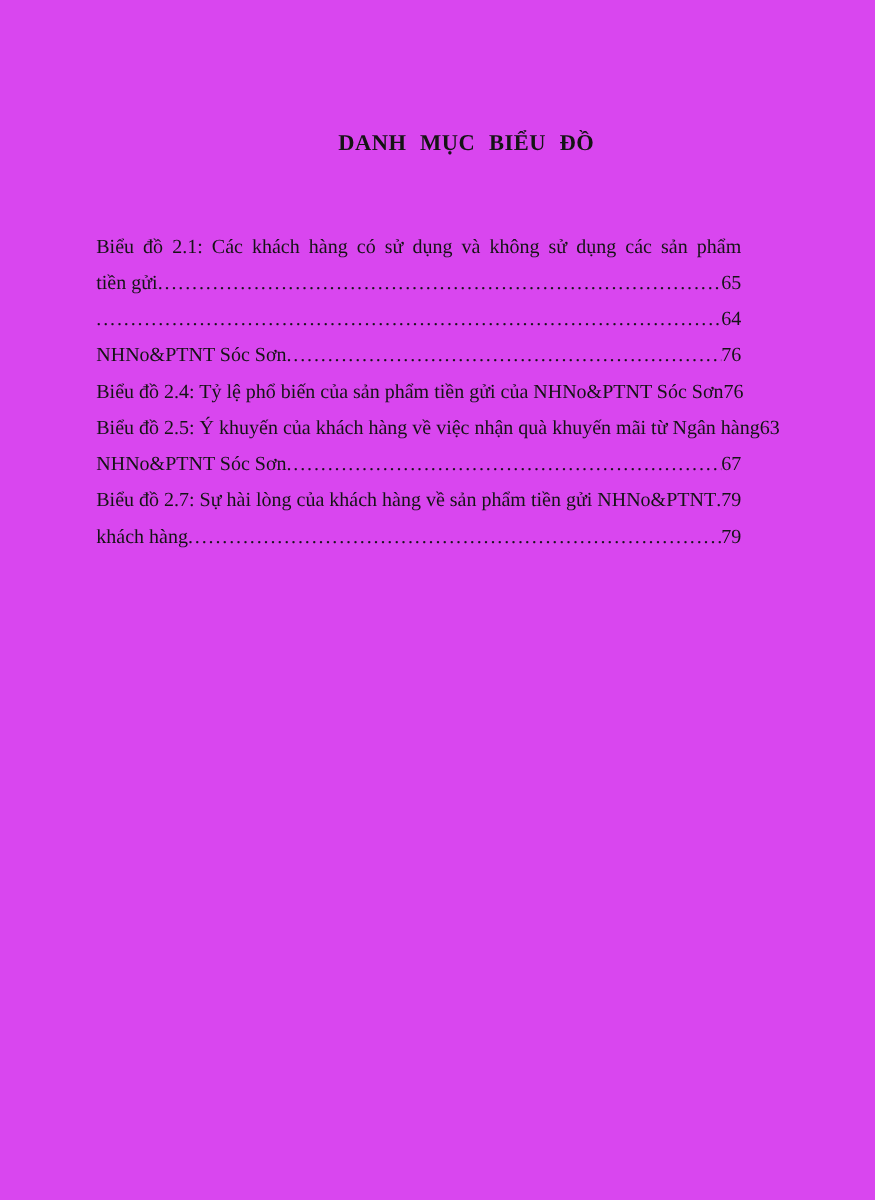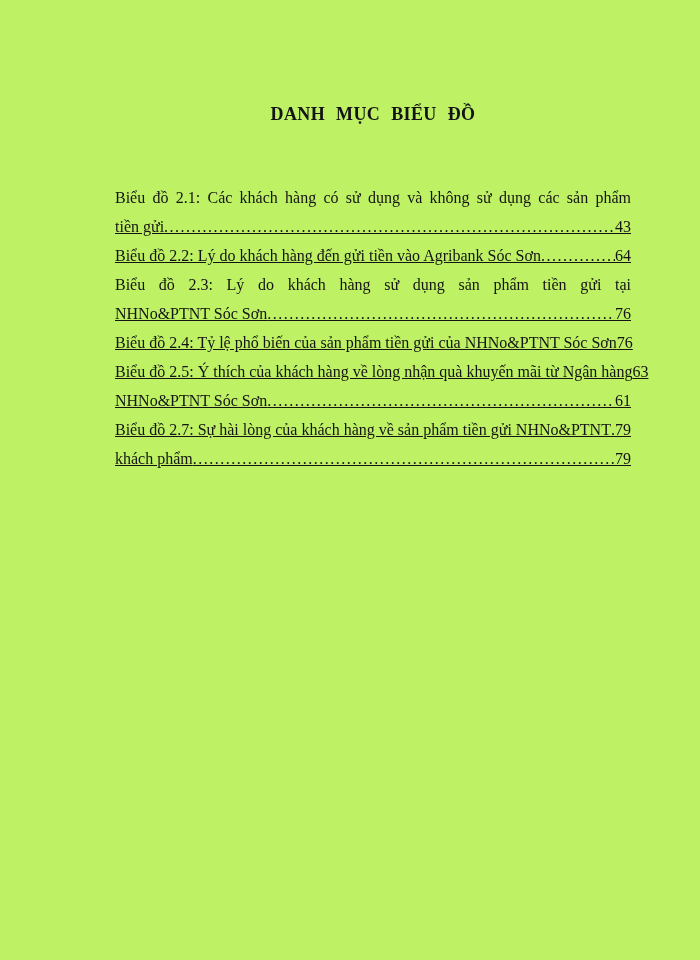--- a/index.html
+++ b/index.html
@@ -4,52 +4,51 @@
 <style>
   html, body {
     margin: 0;
     padding: 0;
     background: #ffffff;
   }
   .page {
     position: relative;
     width: 700px;
     height: 960px;
-    background: #bef264;
+    background: #d946ef;
     color: #141414;
     font-family: "Liberation Serif", "DejaVu Serif", serif;
     overflow: hidden;
   }
   .doc-title {
     margin: 0 0 0 115px;
     padding-top: 104px;
     width: 516px;
     text-align: center;
     font-size: 18px;
     font-weight: bold;
     letter-spacing: 0.4px;
     word-spacing: 6px;
     color: #141414;
   }
   .toc {
-    margin-left: 115px;
+    margin-left: 77px;
     margin-top: 58px;
     width: 516px;
   }
   .toc-line {
     font-size: 16px;
     line-height: 29px;
     height: 29px;
     color: #141414;
   }
   .leader-line {
     display: flex;
     align-items: flex-start;
     white-space: nowrap;
-    text-decoration: underline;
   }
   .leader-line .entry-text {
     flex: 0 0 auto;
   }
   .dot-leader {
     flex: 1 1 auto;
     overflow: hidden;
     white-space: nowrap;
     letter-spacing: 1.5px;
     min-width: 0;
@@ -71,56 +70,50 @@
 
   <div class="toc">
       <div class="toc-line justify-line">
     <span class="entry-text">Biểu đồ 2.1: Các khách hàng có sử dụng và không sử dụng các sản phẩm</span>
     
     
   </div>
       <div class="toc-line leader-line">
     <span class="entry-text">tiền gửi </span>
     <span class="dot-leader">....................................................................................................................................................................................................................................................................</span>
-    <span class="page-number">43</span>
+    <span class="page-number">65</span>
   </div>
       <div class="toc-line leader-line">
-    <span class="entry-text">Biểu đồ 2.2: Lý do khách hàng đến gửi tiền vào Agribank Sóc Sơn</span>
     <span class="dot-leader">....................................................................................................................................................................................................................................................................</span>
     <span class="page-number">64</span>
-  </div>
-      <div class="toc-line justify-line">
-    <span class="entry-text">Biểu đồ 2.3: Lý do khách hàng sử dụng sản phẩm tiền gửi tại</span>
-    
-    
   </div>
       <div class="toc-line leader-line">
     <span class="entry-text">NHNo&amp;PTNT Sóc Sơn </span>
     <span class="dot-leader">....................................................................................................................................................................................................................................................................</span>
     <span class="page-number">76</span>
   </div>
       <div class="toc-line leader-line">
     <span class="entry-text">Biểu đồ 2.4: Tỷ lệ phổ biến của sản phẩm tiền gửi của NHNo&amp;PTNT Sóc Sơn</span>
     <span class="dot-leader">....................................................................................................................................................................................................................................................................</span>
     <span class="page-number">76</span>
   </div>
       <div class="toc-line leader-line">
-    <span class="entry-text">Biểu đồ 2.5: Ý thích của khách hàng về lòng nhận quà khuyến mãi từ Ngân hàng</span>
+    <span class="entry-text">Biểu đồ 2.5: Ý khuyến của khách hàng về việc nhận quà khuyến mãi từ Ngân hàng</span>
     <span class="dot-leader">....................................................................................................................................................................................................................................................................</span>
     <span class="page-number">63</span>
   </div>
       <div class="toc-line leader-line">
     <span class="entry-text">NHNo&amp;PTNT Sóc Sơn</span>
     <span class="dot-leader">....................................................................................................................................................................................................................................................................</span>
-    <span class="page-number">61</span>
+    <span class="page-number">67</span>
   </div>
       <div class="toc-line leader-line">
     <span class="entry-text">Biểu đồ 2.7: Sự hài lòng của khách hàng về sản phẩm tiền gửi NHNo&amp;PTNT</span>
     <span class="dot-leader">....................................................................................................................................................................................................................................................................</span>
     <span class="page-number">79</span>
   </div>
       <div class="toc-line leader-line">
-    <span class="entry-text">khách phẩm</span>
+    <span class="entry-text">khách hàng</span>
     <span class="dot-leader">....................................................................................................................................................................................................................................................................</span>
     <span class="page-number">79</span>
   </div>
     </div>
 </div>
 
 </body></html>

